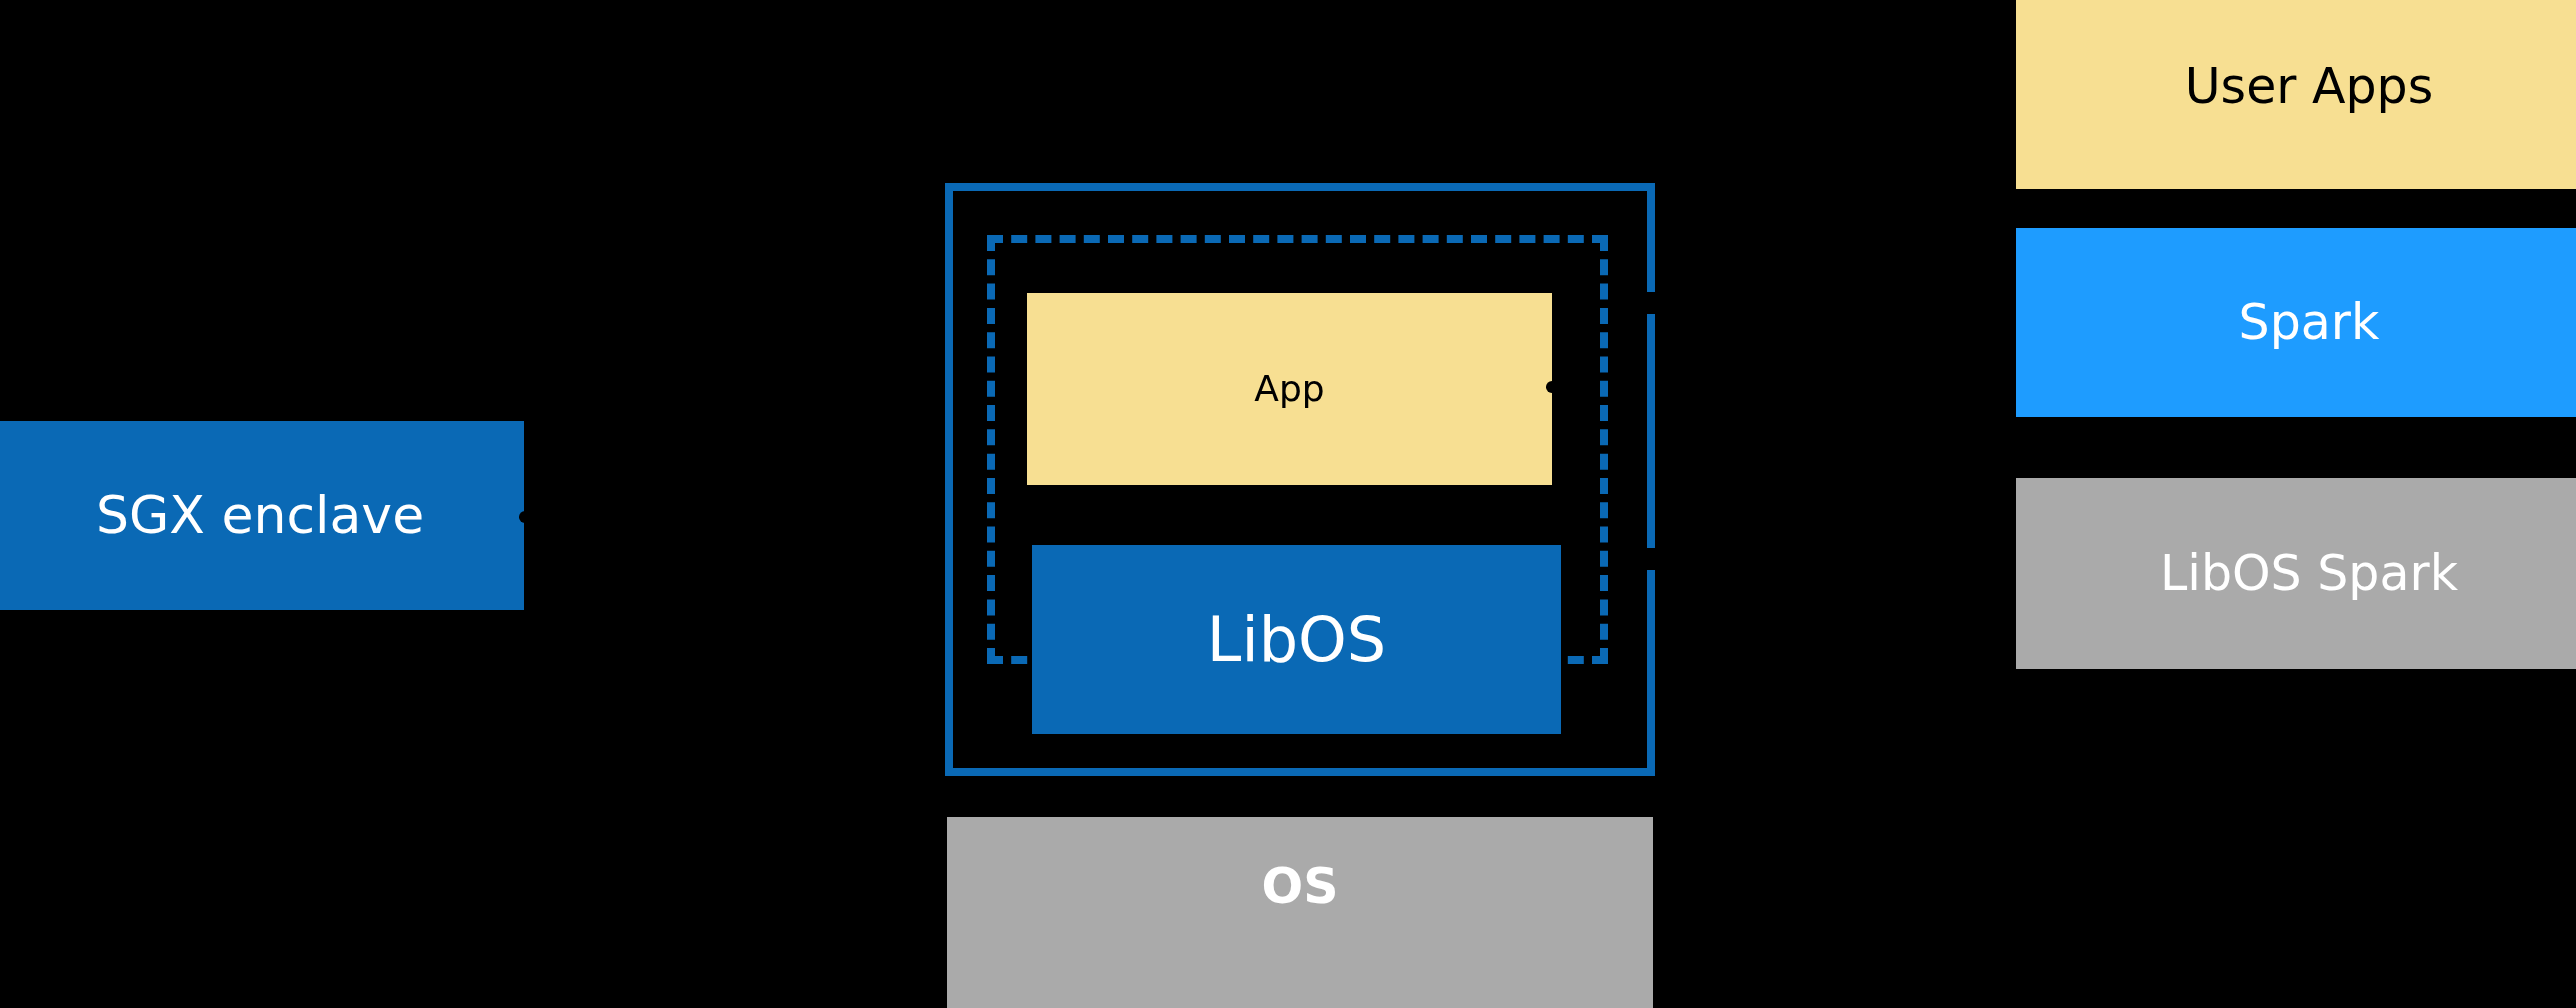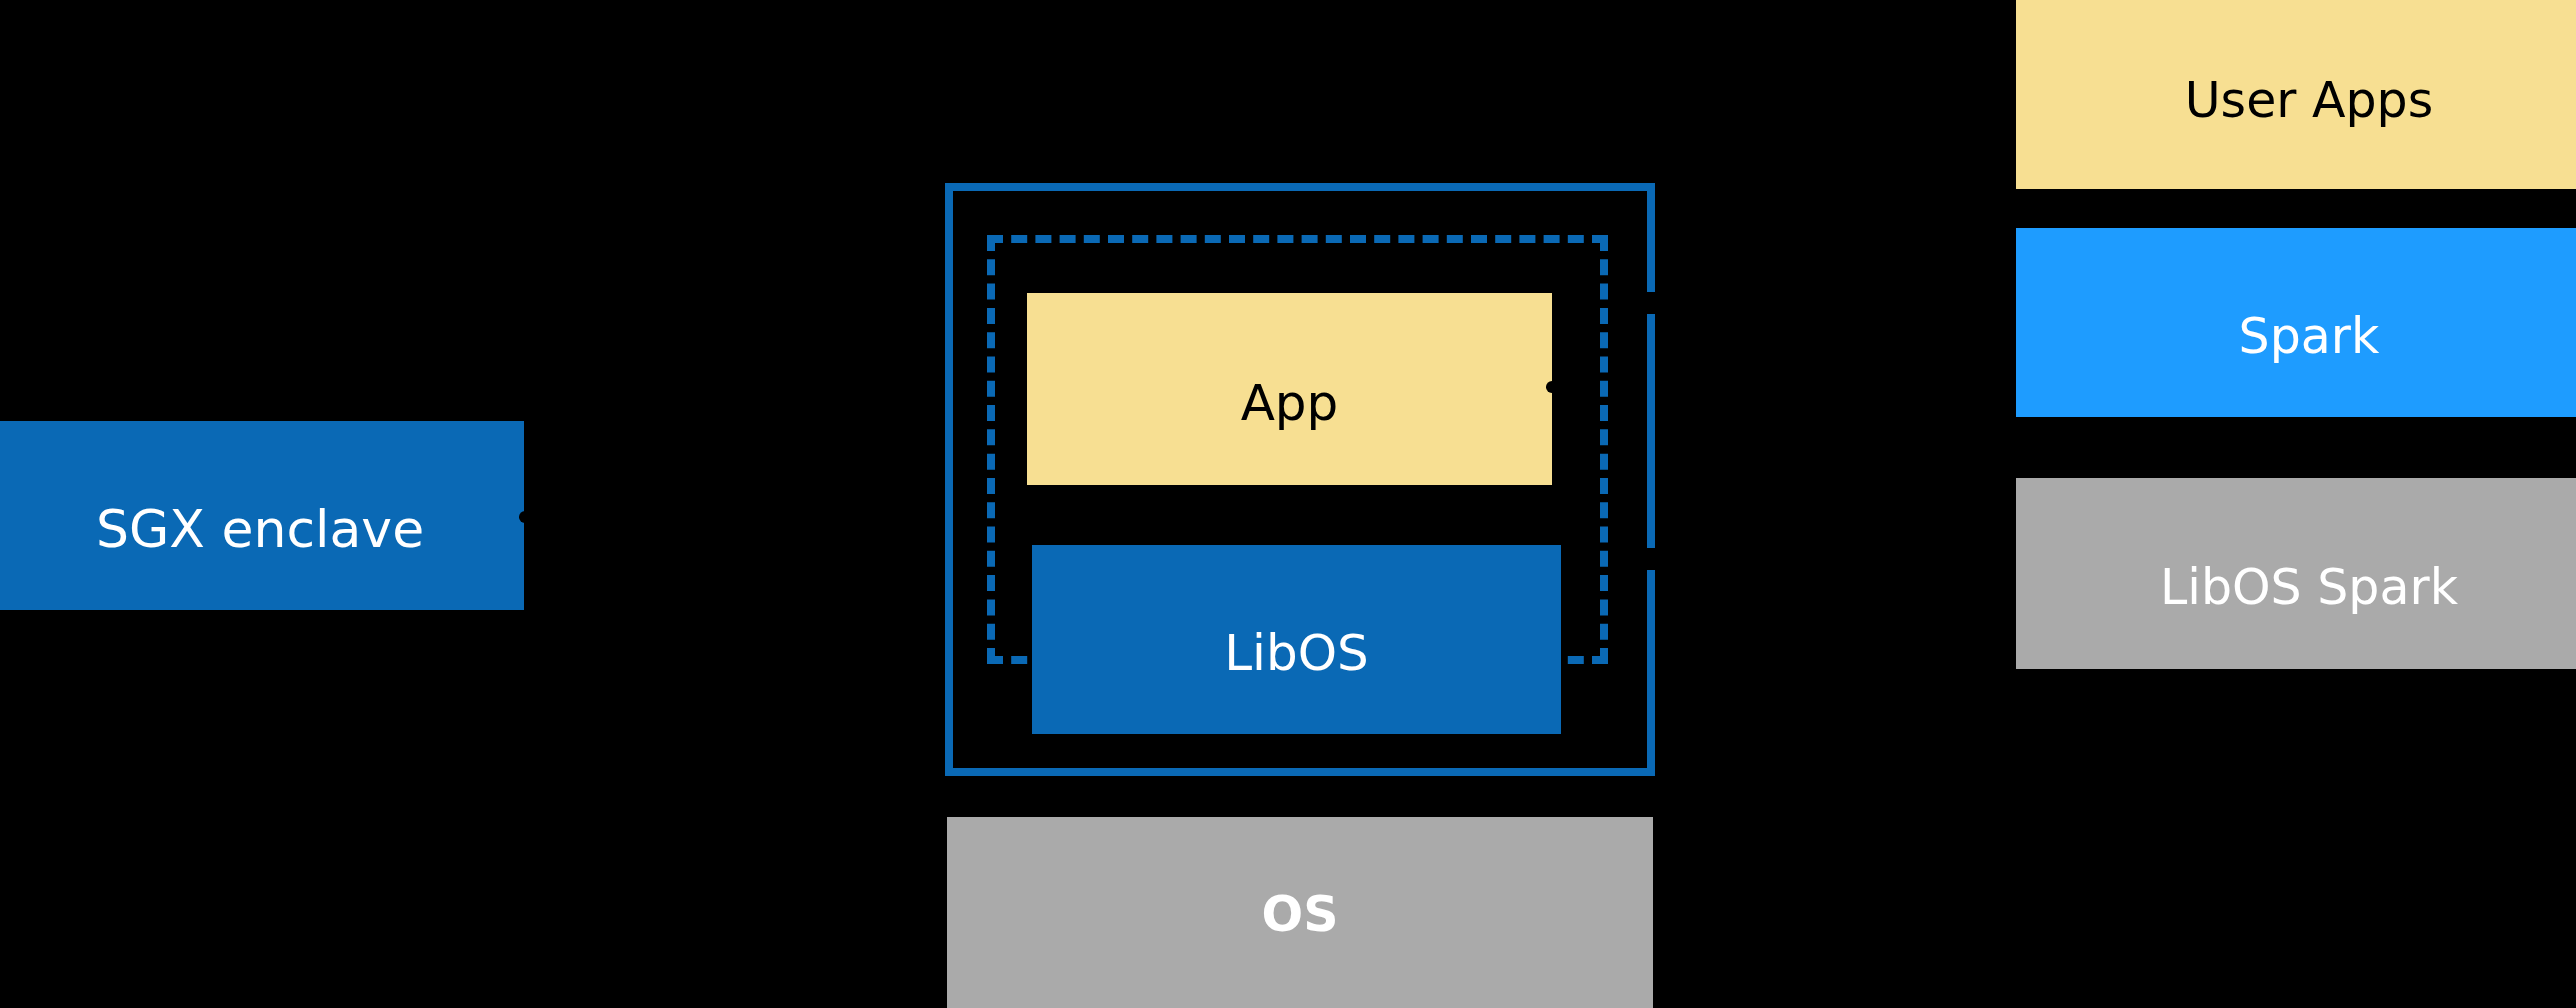--- a/index.html
+++ b/index.html
@@ -22,21 +22,20 @@
     position: absolute;
     display: flex;
     align-items: center;
     justify-content: center;
     box-sizing: border-box;
     line-height: 1.05;
     white-space: nowrap;
   }
   .box-label {
     display: block;
-    margin-top: 28px;
   }
 
   
   .fill-yellow { background: #F7DF92; color: #000000; }
   .fill-darkblue { background: #0A69B5; color: #FFFFFF; }
   .fill-brightblue { background: #1E9CFF; color: #FFFFFF; }
   .fill-gray { background: #AAAAAA; color: #FFFFFF; }
 
   
   #sgx-enclave-box {
@@ -59,27 +58,27 @@
     left: 987px; top: 235px;
     width: 621px; height: 429px;
     border: 8.4px dashed #0A69B5;
     box-sizing: border-box;
     background: transparent;
   }
 
   #app-box {
     left: 1027px; top: 293px;
     width: 525px; height: 192px;
-    font-size: 50px;
+    font-size: 36px;
   }
 
   #libos-box {
     left: 1032px; top: 545px;
     width: 529px; height: 189px;
-    font-size: 50px;
+    font-size: 62px;
   }
 
   #os-box {
     left: 947px; top: 817px;
     width: 706px; height: 209px;
     font-size: 49px;
     font-weight: bold;
     align-items: flex-start;
     padding-top: 44px;
   }

